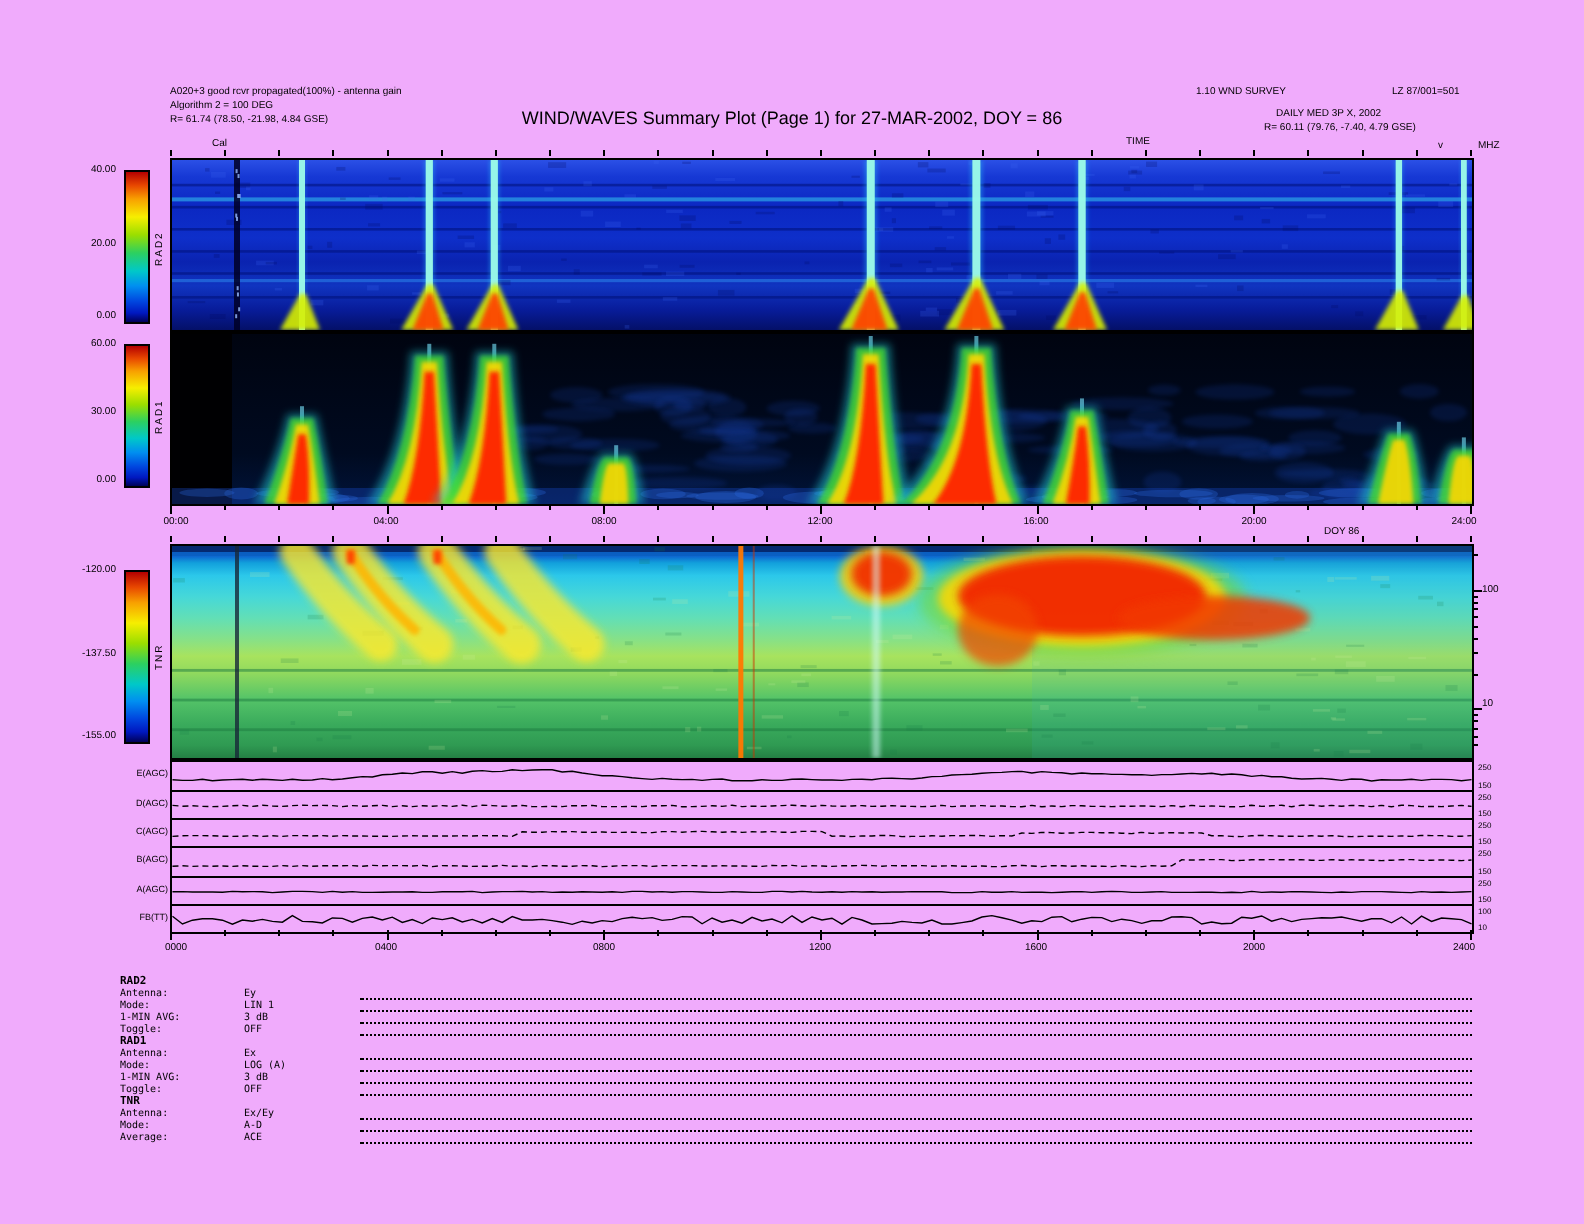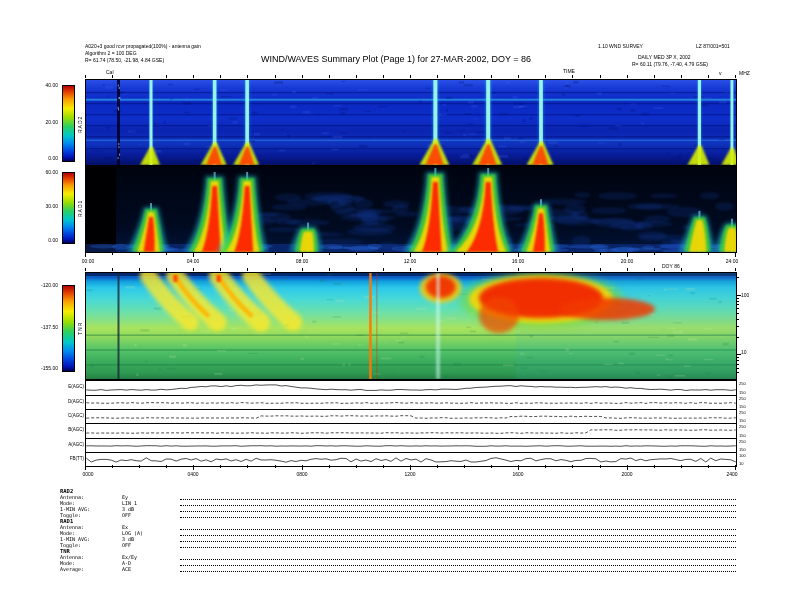--- a/index.html
+++ b/index.html
@@ -1,16 +1,16 @@
 <!DOCTYPE html>
 <html><head>
 <meta charset="utf-8">
 <style>
   html,body{margin:0;padding:0;background:#888;}
-  .page{position:relative;width:792px;height:612px;background:#ffffff;overflow:hidden;
+  .page{position:relative;width:792px;height:612px;background:#f0abfc;overflow:hidden;
         font-family:"Liberation Sans",sans-serif;color:#000;}
   .abs{position:absolute;white-space:nowrap;}
   .t5{font-size:5px;line-height:6px;}
   .t9{font-size:9px;line-height:10px;}
   .cbar{position:absolute;width:11px;border:1px solid #000;
         background:linear-gradient(to bottom,#b40000 0%,#e84800 9%,#f8a000 18%,#f6ee00 30%,
                    #9ade00 42%,#2cd060 54%,#00c8c8 66%,#008ff0 76%,#0048e0 86%,#0018c0 94%,#000058 100%);}
   .cbar-tick{position:absolute;font-size:5px;text-align:right;width:34px;}
   .vlabel{position:absolute;writing-mode:vertical-rl;transform:rotate(180deg);
           font-size:5px;letter-spacing:1px;text-align:center;}

